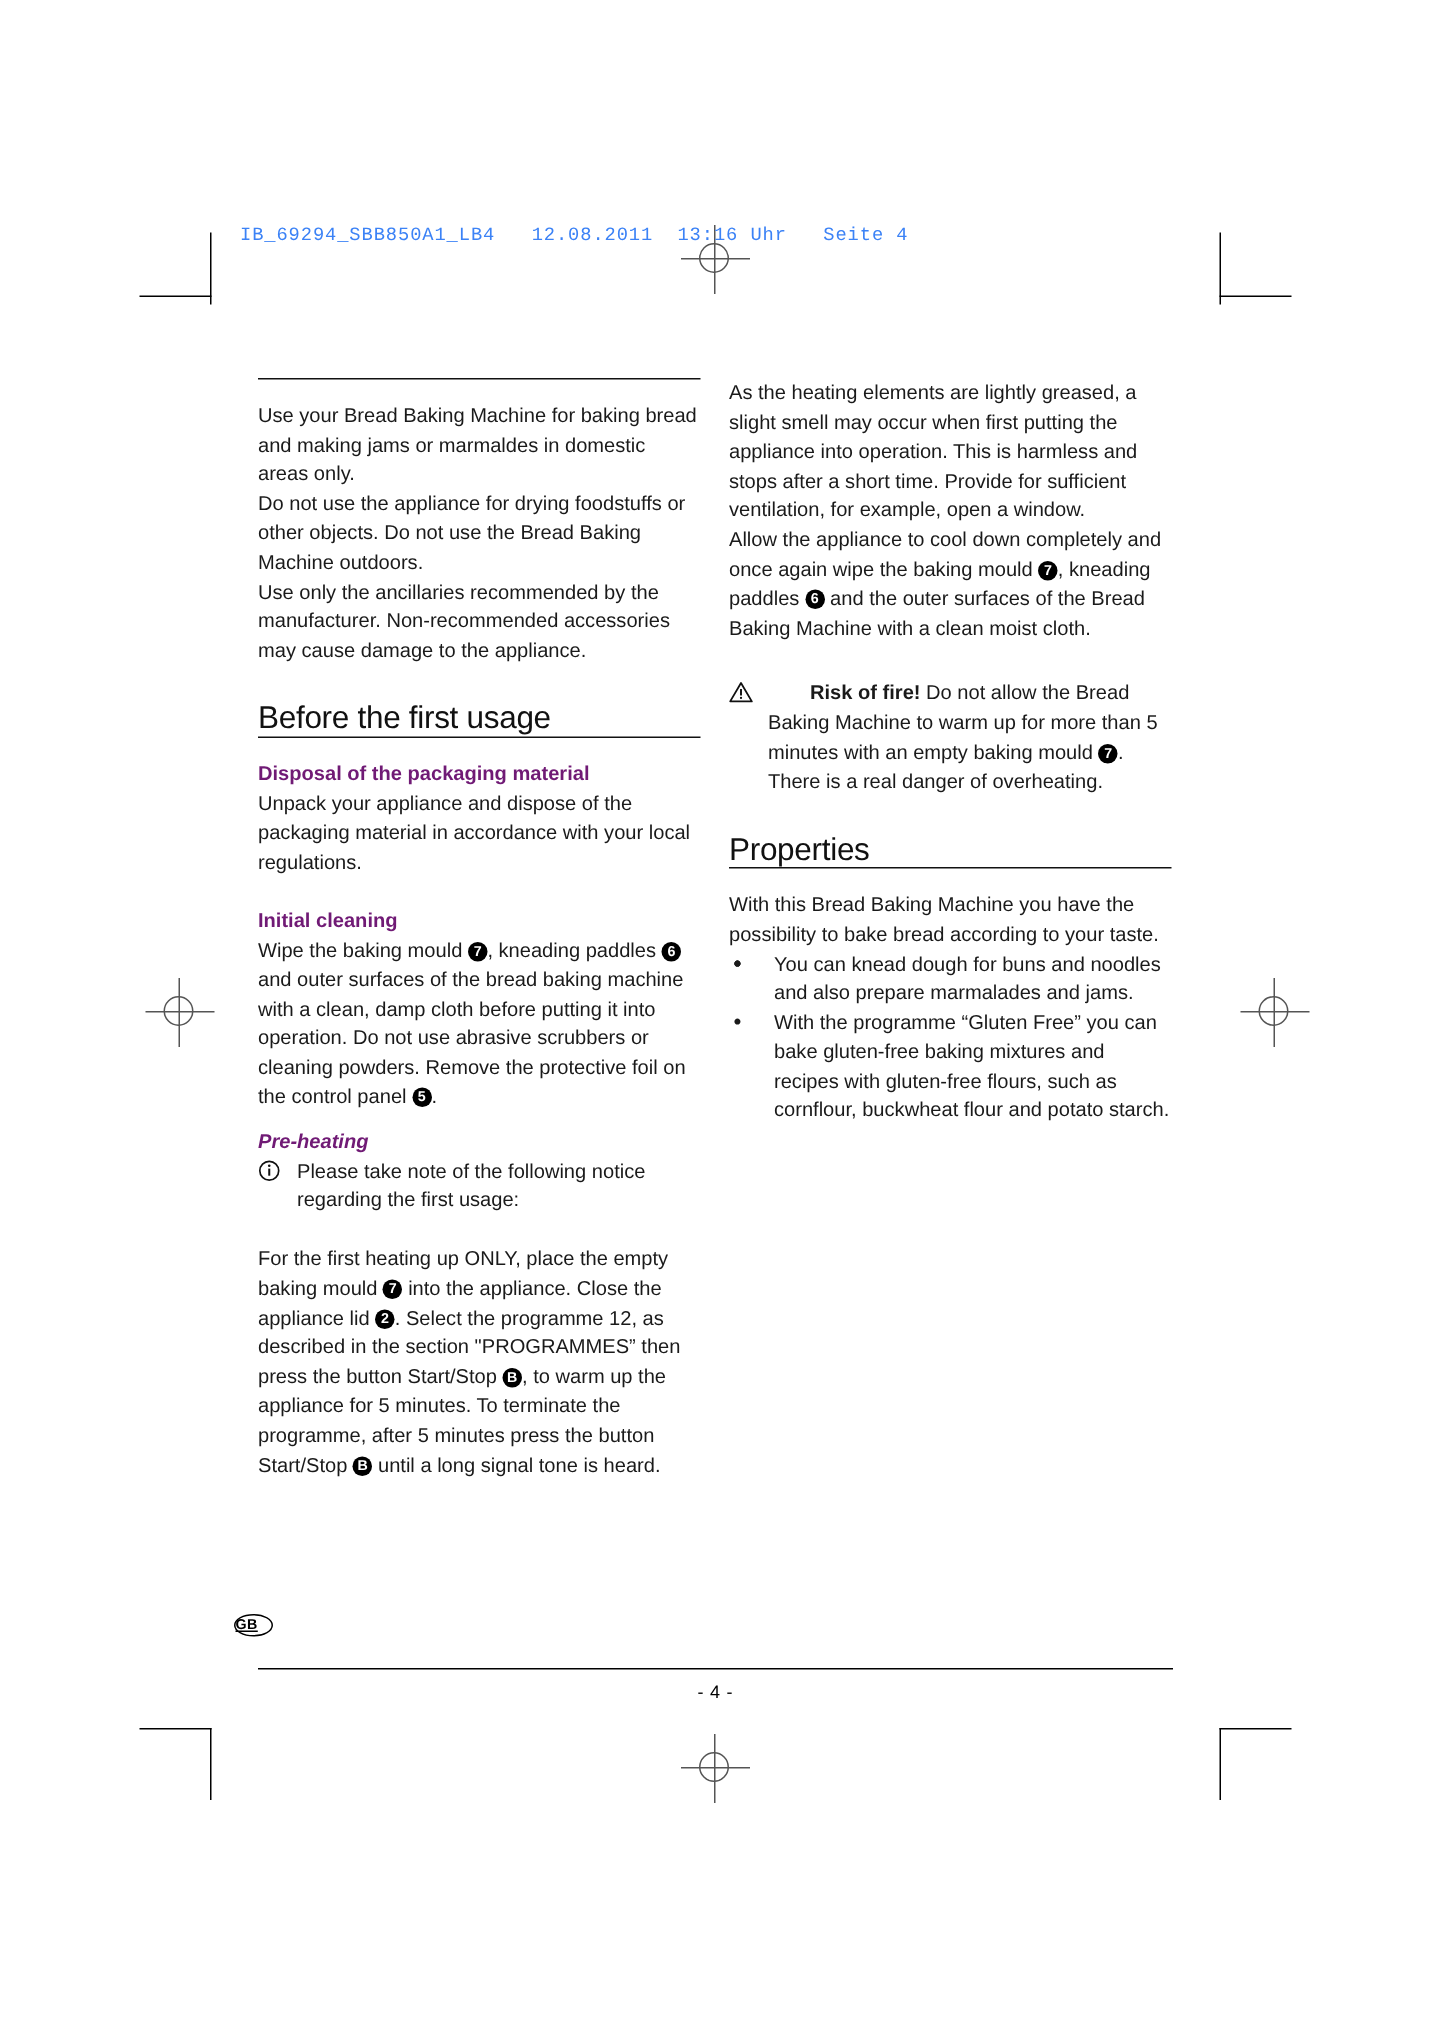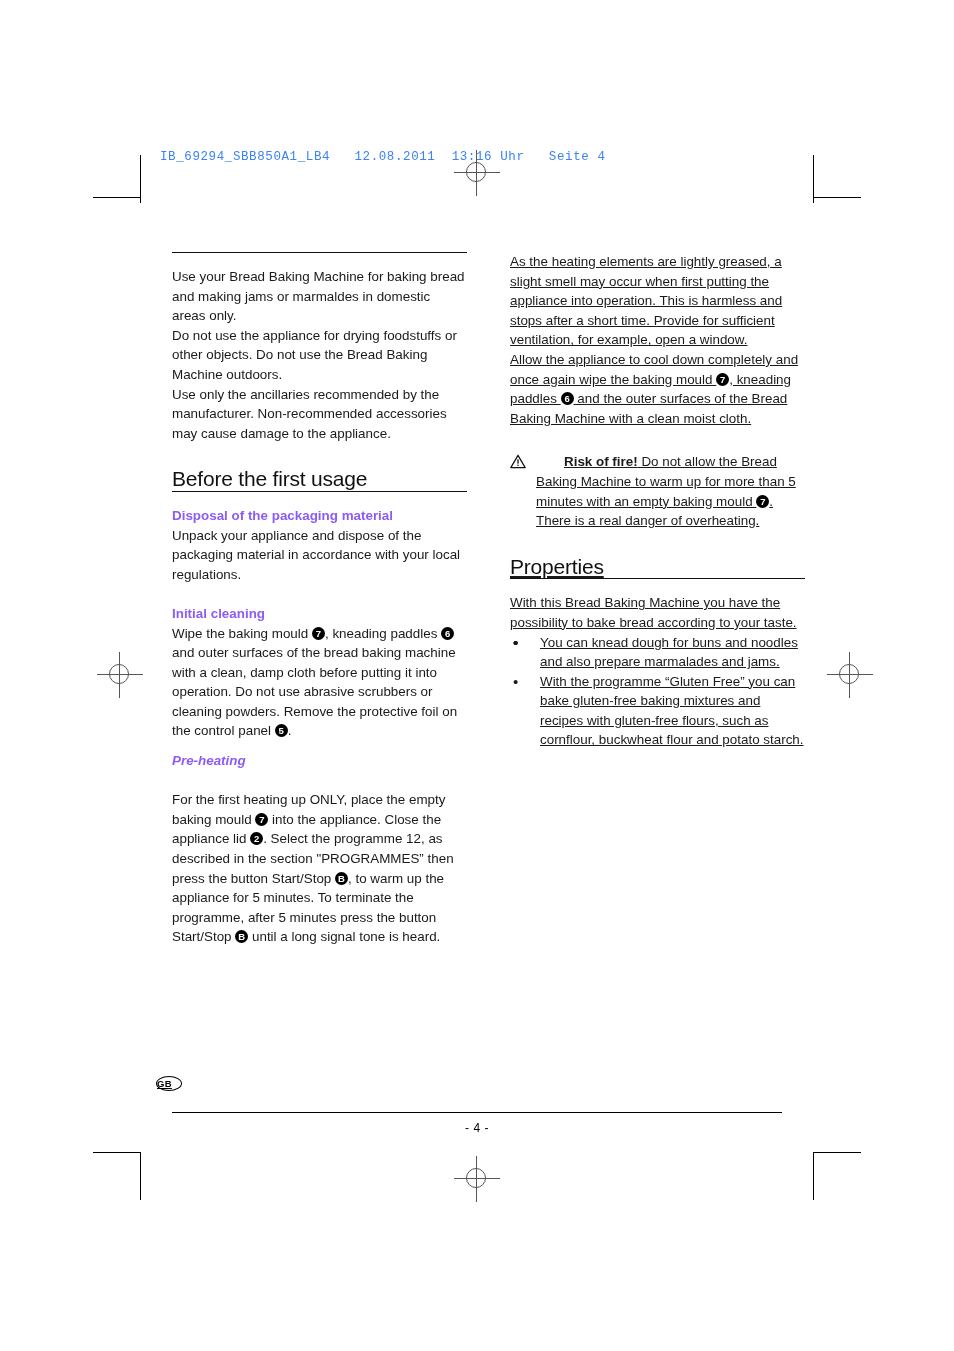--- a/index.html
+++ b/index.html
@@ -47,42 +47,42 @@
   
   .col {
     position: absolute;
     top: 252px;
     width: 295px;
     font-size: 13.4px;
     line-height: 19.6px;
     color: #1a1a1a;
   }
   .col-left  { left: 172px; }
-  .col-right { left: 510px; text-decoration: underline; }
+  .col-right { left: 486px; }
 
   h1.sec {
     font-size: 21px;
     font-weight: normal;
     margin: 0 0 2px 0;
     letter-spacing: -0.2px;
     color: #111;
   }
   .rule {
     border-bottom: 1.4px solid #111;
     margin-bottom: 14px;
   }
   .sec-block { margin-bottom: 4px; }
   .sec-block.gap-top { margin-top: 26px; }
 
   h2.sub {
     font-size: 13.4px;
     font-weight: bold;
     margin: 0;
     line-height: 19.6px;
-    color: #8b5cf6;
+    color: #701a75;
   }
   p {
     margin: 0;
   }
   p.spaced { margin-top: 19.6px; }
 
   
   .marker {
     display: inline-block;
     width: 13px; height: 13px;
@@ -204,20 +204,30 @@
     <div class="rule"></div>
 
     <h2 class="sub">Disposal of the packaging material</h2>
     <p>Unpack your appliance and dispose of the packaging material in accordance with your local regulations.</p>
 
     <h2 class="sub" style="margin-top:19.6px;">Initial cleaning</h2>
     <p><span>Wipe the baking mould </span><span class="marker">7</span><span>, kneading paddles </span><span class="marker">6</span><span> and outer surfaces of the bread baking machine with a clean, damp cloth before putting it into operation. Do not use abrasive scrubbers or cleaning powders. Remove the protective foil on the control panel </span><span class="marker">5</span><span>.</span></p>
 
     <h2 class="sub" style="margin-top:10px;font-style:italic;">Pre-heating</h2>
 
+    <div class="note">
+      <span class="note-icon">
+        <svg viewBox="0 0 20 20" width="15" height="15" aria-hidden="true">
+          <circle cx="10" cy="10" r="8.4" fill="none" stroke="#111" stroke-width="1.5"></circle>
+          <circle cx="10" cy="5.6" r="1.15" fill="#111"></circle>
+          <rect x="9.1" y="8.1" width="1.8" height="6.3" fill="#111"></rect>
+        </svg>
+      </span>
+      <span class="body">Please take note of the following notice regarding the first usage:</span>
+    </div>
 
     <p class="spaced"><span>For the first heating up ONLY, place the empty baking mould </span><span class="marker">7</span><span> into the appliance. Close the appliance lid </span><span class="marker">2</span><span>. Select the programme 12, as described in the section "PROGRAMMES” then press the button Start/Stop </span><span class="marker">B</span><span>, to warm up the appliance for 5 minutes. To terminate the programme, after 5 minutes press the button Start/Stop </span><span class="marker">B</span><span> until a long signal tone is heard.</span></p>
   </div>
 </div>
 
 <div class="col col-right">
 
   <p>As the heating elements are lightly greased, a slight smell may occur when first putting the appliance into operation. This is harmless and stops after a short time. Provide for sufficient ventilation, for example, open a window.</p>
   <p><span> Allow the appliance to cool down completely and once again wipe the baking mould </span><span class="marker">7</span><span>, kneading paddles </span><span class="marker">6</span><span> and the outer surfaces of the Bread Baking Machine with a clean moist cloth.</span></p>
 

